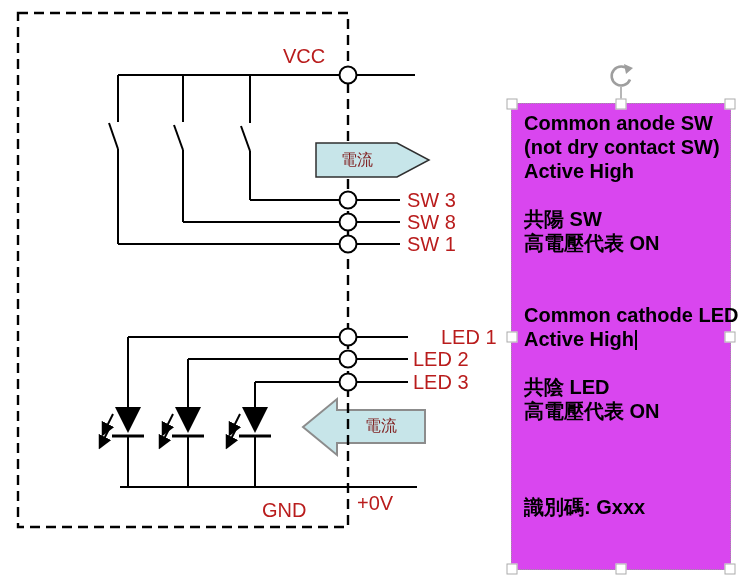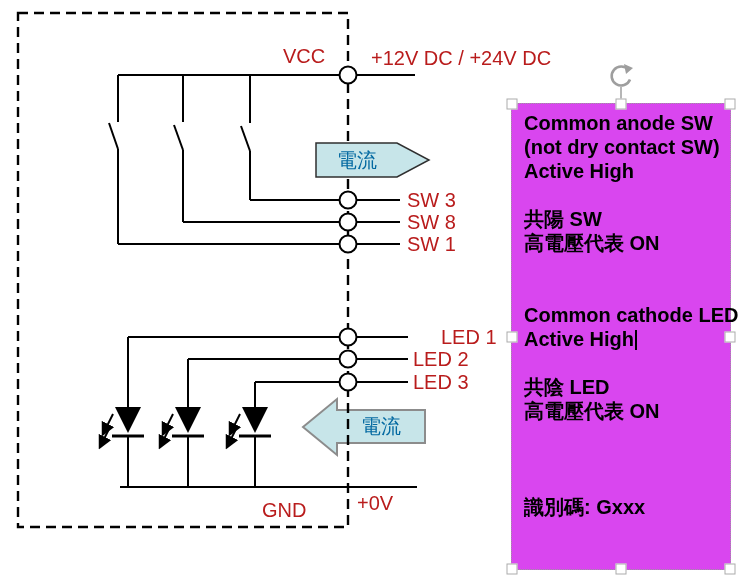--- a/index.html
+++ b/index.html
@@ -13,23 +13,23 @@
   .canvas svg{position:absolute;left:0;top:0;}
   .lbl{
     position:absolute;
     font-size:20px;
     line-height:23px;
     color:#b91c1c;
     white-space:nowrap;
   }
   .arrow-txt{
     position:absolute;
-    font-size:20px;
+    font-size:16px;
     line-height:24px;
-    color:#0369a1;
+    color:#7f1d1d;
     text-align:center;
     white-space:nowrap;
   }
   
   .notebox{
     position:absolute;
     left:511px;top:103px;
     width:220px;height:467px;
     border:1px dotted #9a9a9a;
     background:#d946ef;
@@ -144,21 +144,20 @@
       <circle cx="348" cy="200" r="8.5"></circle>
       <circle cx="348" cy="222" r="8.5"></circle>
       <circle cx="348" cy="244" r="8.5"></circle>
       <circle cx="348" cy="337" r="8.5"></circle>
       <circle cx="348" cy="359" r="8.5"></circle>
       <circle cx="348" cy="382" r="8.5"></circle>
     </g>
   </svg>
 
   <div class="lbl" style="left:283px;top:45px;">VCC</div>
-  <div class="lbl" style="left:371px;top:47px;">+12V DC / +24V DC</div>
 
   <div class="arrow-txt" style="left:316px;top:148px;width:82px;">電流</div>
   <div class="arrow-txt" style="left:337px;top:414px;width:88px;">電流</div>
 
   <div class="lbl" style="left:407px;top:189px;">SW 3</div>
   <div class="lbl" style="left:407px;top:211px;">SW 8</div>
   <div class="lbl" style="left:407px;top:233px;">SW 1</div>
 
   <div class="lbl" style="left:400px;top:326px;margin-left:41px;">LED 1</div>
   <div class="lbl" style="left:413px;top:348px;">LED 2</div>

